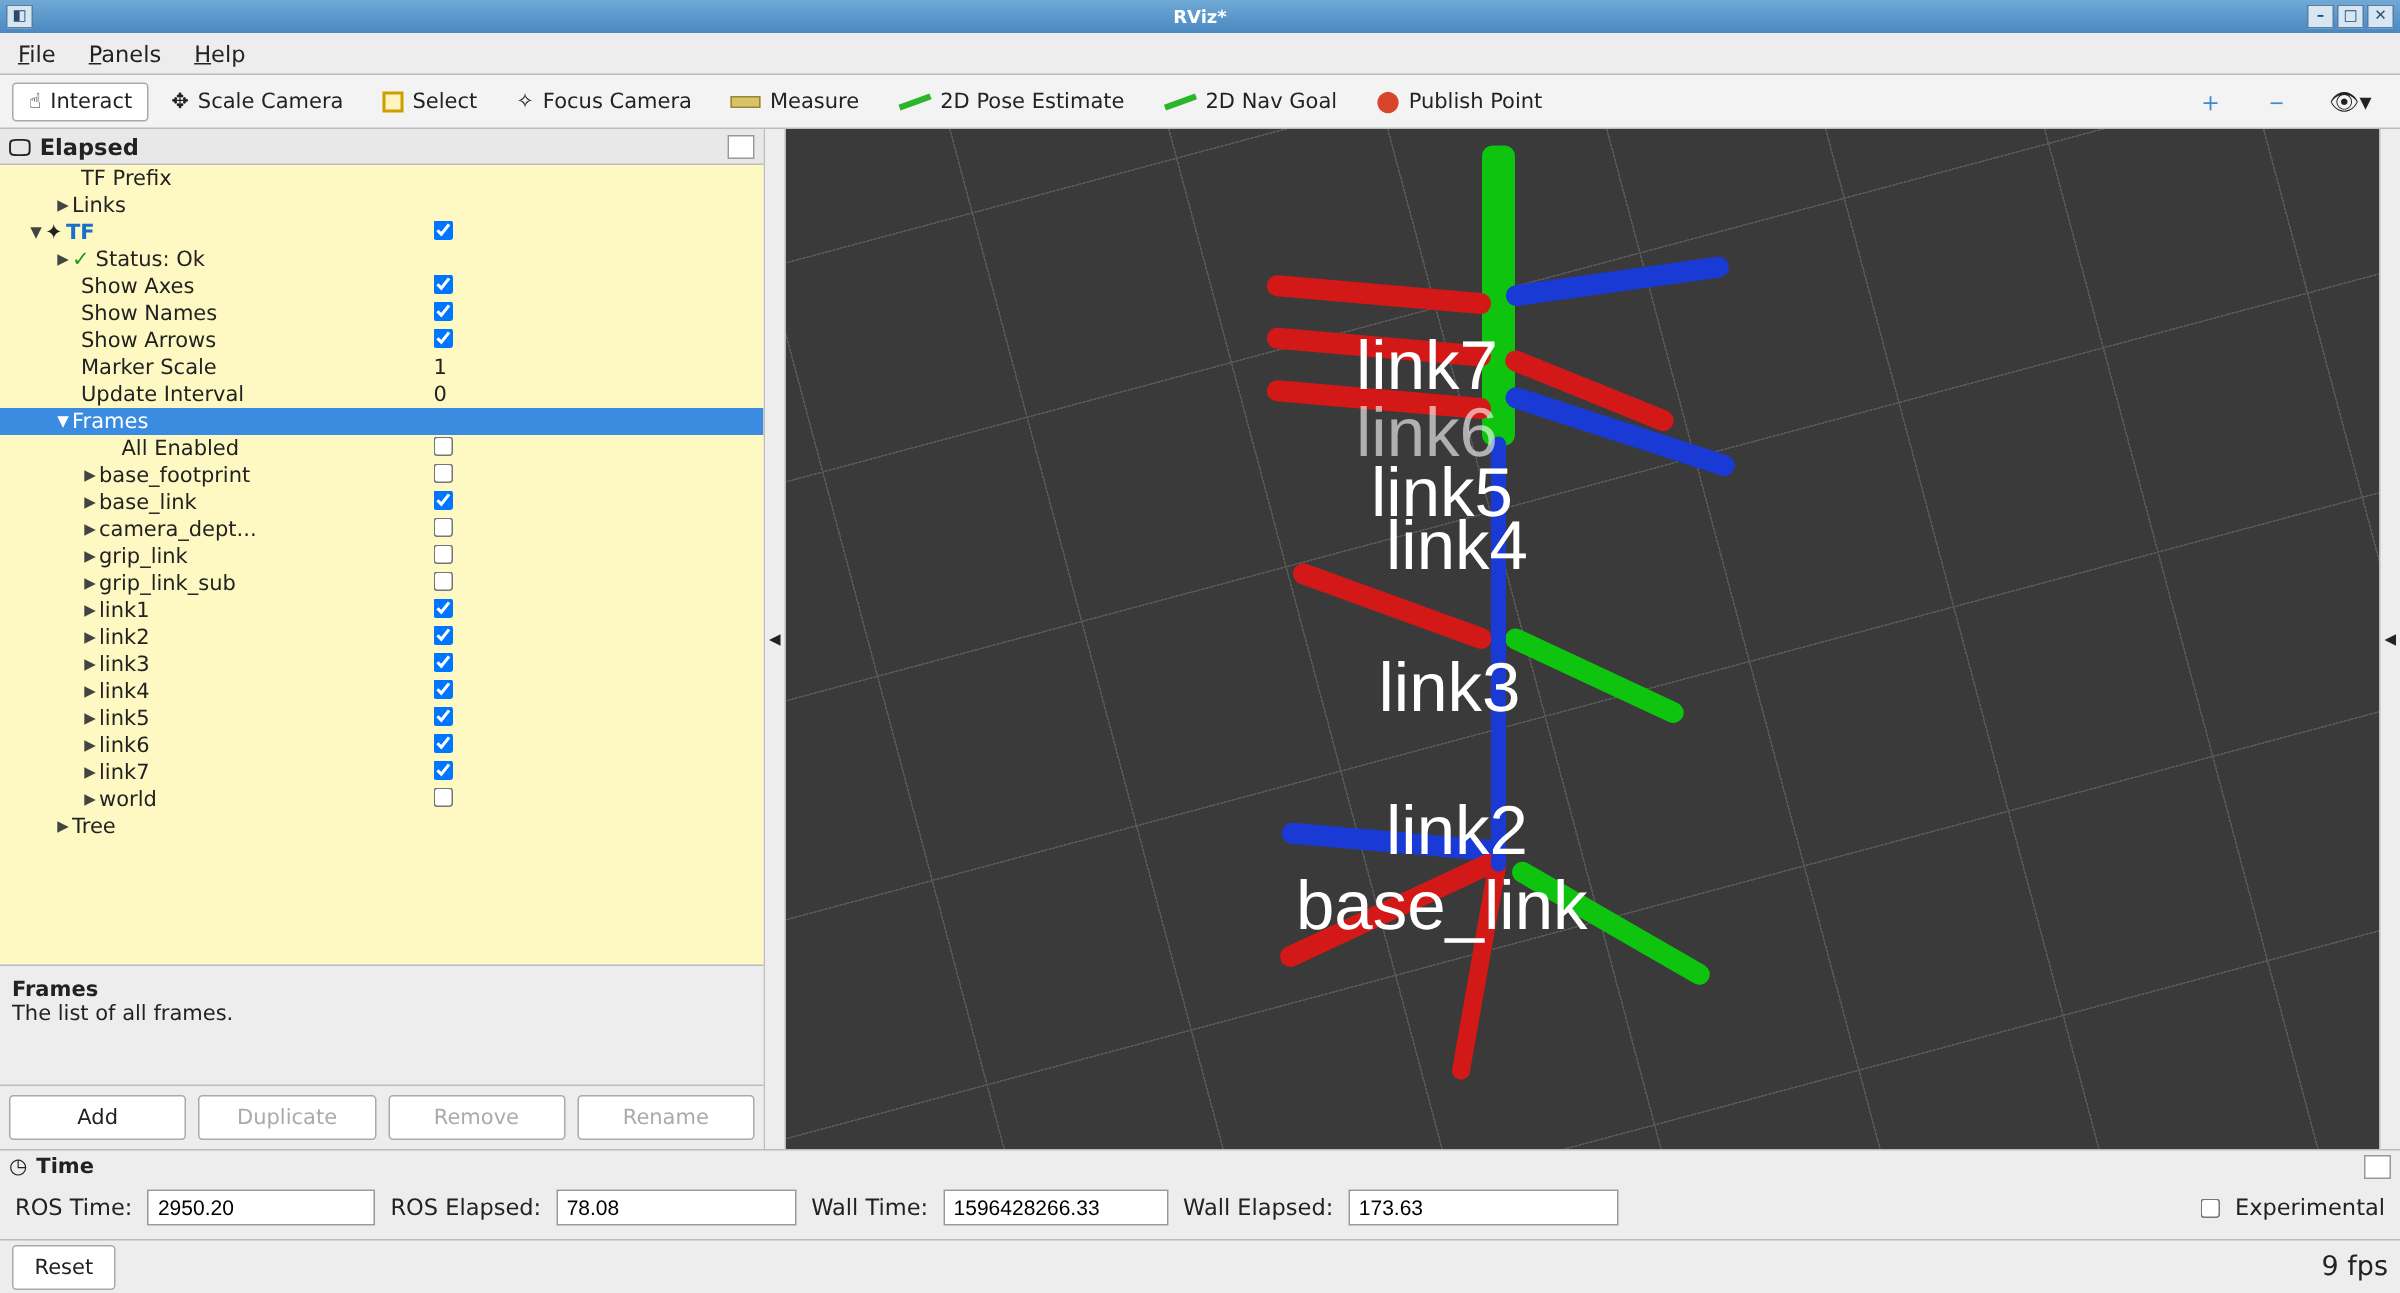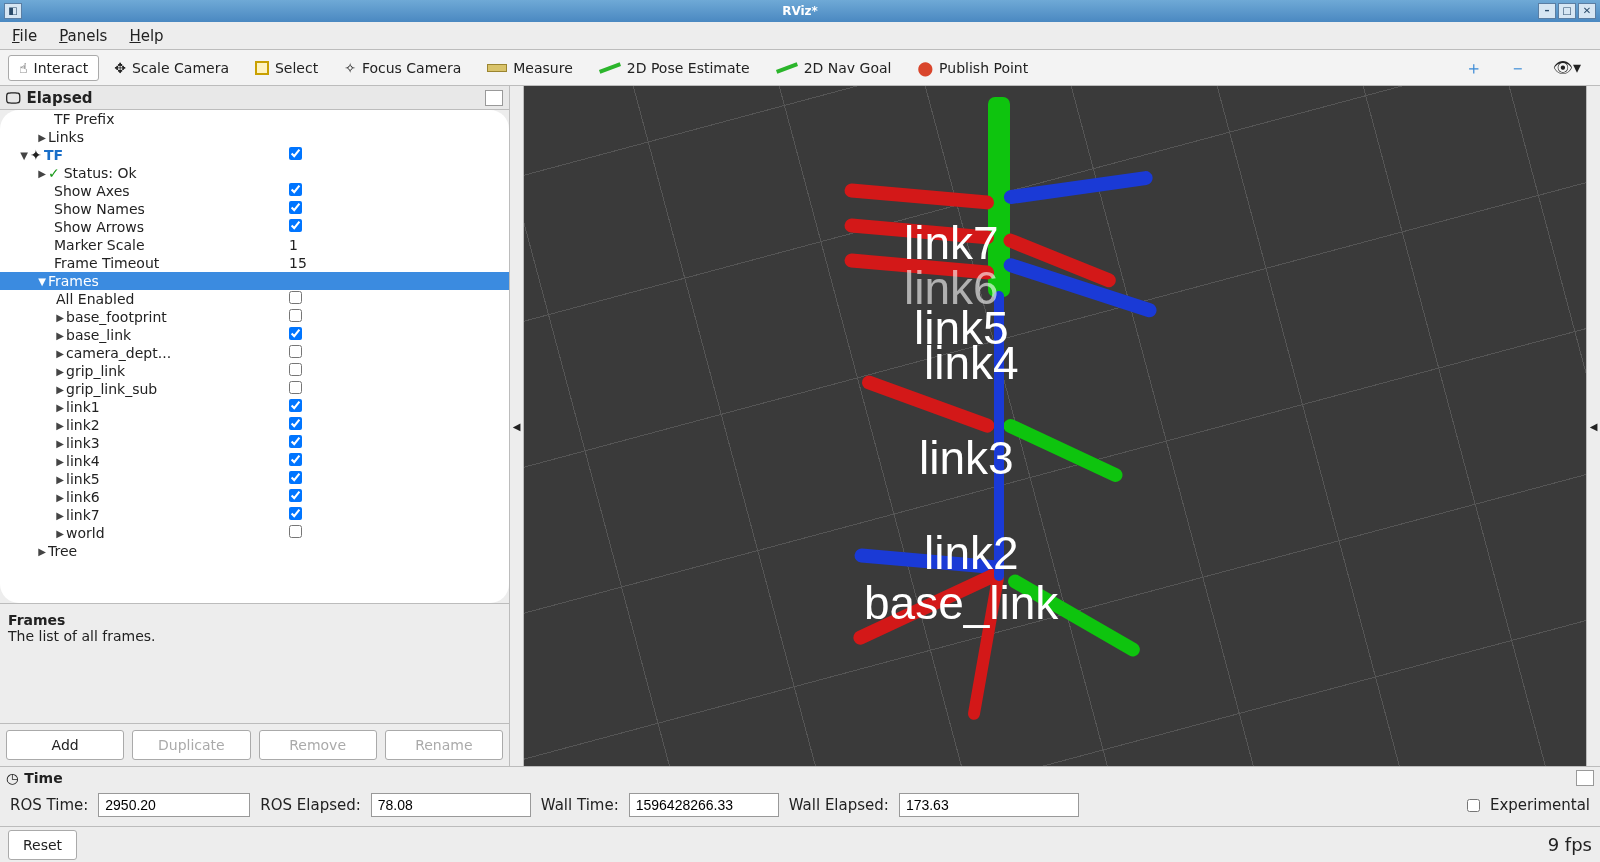--- a/index.html
+++ b/index.html
@@ -24,41 +24,41 @@
 
 
 .main { display: flex; height: calc(862px - 22px - 28px - 36px - 36px - 60px); }
 
 
 .displays-panel { width: 510px; border-right: 1px solid #bcbcbc; display: flex; flex-direction: column; background: #ededed; }
 .panel-header { height: 24px; background: #e8e8e8; border-bottom: 1px solid #bcbcbc; display: flex; align-items: center; padding: 0 6px; font-size: 15px; font-weight: bold; }
 .panel-header .icon { margin-right: 6px; }
 .panel-header .restore-btn { margin-left: auto; width: 18px; height: 16px; background: #fff; border: 1px solid #999; }
 
-.tree-container { flex: 1; display: flex; background: #ffffff; overflow: hidden; border-radius: 19px; }
+.tree-container { flex: 1; display: flex; background: #fef9c3; overflow: hidden; }
 .tree { flex: 1; overflow-y: scroll; font-size: 14px; }
 .tree-row { display: flex; align-items: center; height: 18px; padding-right: 4px; }
 .tree-row.selected { background: #3b8be0; color: #fff; }
 .tree-label { flex: 1; white-space: nowrap; overflow: hidden; }
 .tree-value { width: 220px; text-align: left; padding-left: 4px; }
 .tree-value input[type=checkbox] { margin: 0; }
 .tree-row .arrow { width: 12px; text-align: center; font-size: 10px; color: #444; }
 .tree-row.selected .arrow { color: #fff; }
 .indent-1 { padding-left: 18px; }
 .indent-2 { padding-left: 36px; }
 .indent-3 { padding-left: 54px; }
-.indent-4 { padding-left: 56px; }
+.indent-4 { padding-left: 81px; }
 
 .tf-name { color: #1a6fc9; font-weight: bold; }
 .check-icon { color: #1a9a1a; font-weight: bold; margin-right: 4px; }
 
 .desc-box { padding: 8px; border-top: 1px solid #bcbcbc; background: #ededed; font-size: 14px; height: 80px; }
 .desc-box .desc-title { font-weight: bold; }
 
-.btn-row { display: flex; gap: 8px; padding: 6px; border-top: 1px solid #bcbcbc; background: #ededed; margin-top: 40px; }
+.btn-row { display: flex; gap: 8px; padding: 6px; border-top: 1px solid #bcbcbc; background: #ededed; }
 .btn { flex: 1; padding: 6px 4px; background: #fff; border: 1px solid #aaa; border-radius: 3px; font-size: 14px; text-align: center; }
 .btn.disabled { color: #aaa; }
 
 
 .view3d { flex: 1; position: relative; background: #3a3a3a; display: flex; }
 .view3d .splitter-l { width: 14px; background: #ededed; border-right: 1px solid #bcbcbc; display: flex; align-items: center; justify-content: center; }
 .view3d .splitter-r { width: 14px; background: #ededed; border-left: 1px solid #bcbcbc; display: flex; align-items: center; justify-content: center; }
 .view3d .canvas { flex: 1; position: relative; overflow: hidden; }
 .grid-bg { position: absolute; inset: 0; background:
   repeating-linear-gradient(75deg, transparent, transparent 140px, #555 140px, #555 141px),
@@ -191,22 +191,22 @@
           </div>
         <div class="tree-row indent-3">
             <span class="tree-label">Show Arrows</span>
             <span class="tree-value"><input type="checkbox" checked="" style=""></span>
           </div>
         <div class="tree-row indent-3">
             <span class="tree-label">Marker Scale</span>
             <span class="tree-value">1</span>
           </div>
         <div class="tree-row indent-3">
-            <span class="tree-label">Frame Timeout</span>
-            <span class="tree-value">15</span>
+            <span class="tree-label">Update Interval</span>
+            <span class="tree-value">0</span>
           </div>
         <div class="tree-row indent-2 selected">
             <span class="arrow">▼</span>
             <span class="tree-label">Frames</span>
             <span class="tree-value"></span>
           </div>
         <div class="tree-row indent-4">
             <span class="tree-label">All Enabled</span>
             <span class="tree-value"><input type="checkbox" style=""></span>
           </div>

